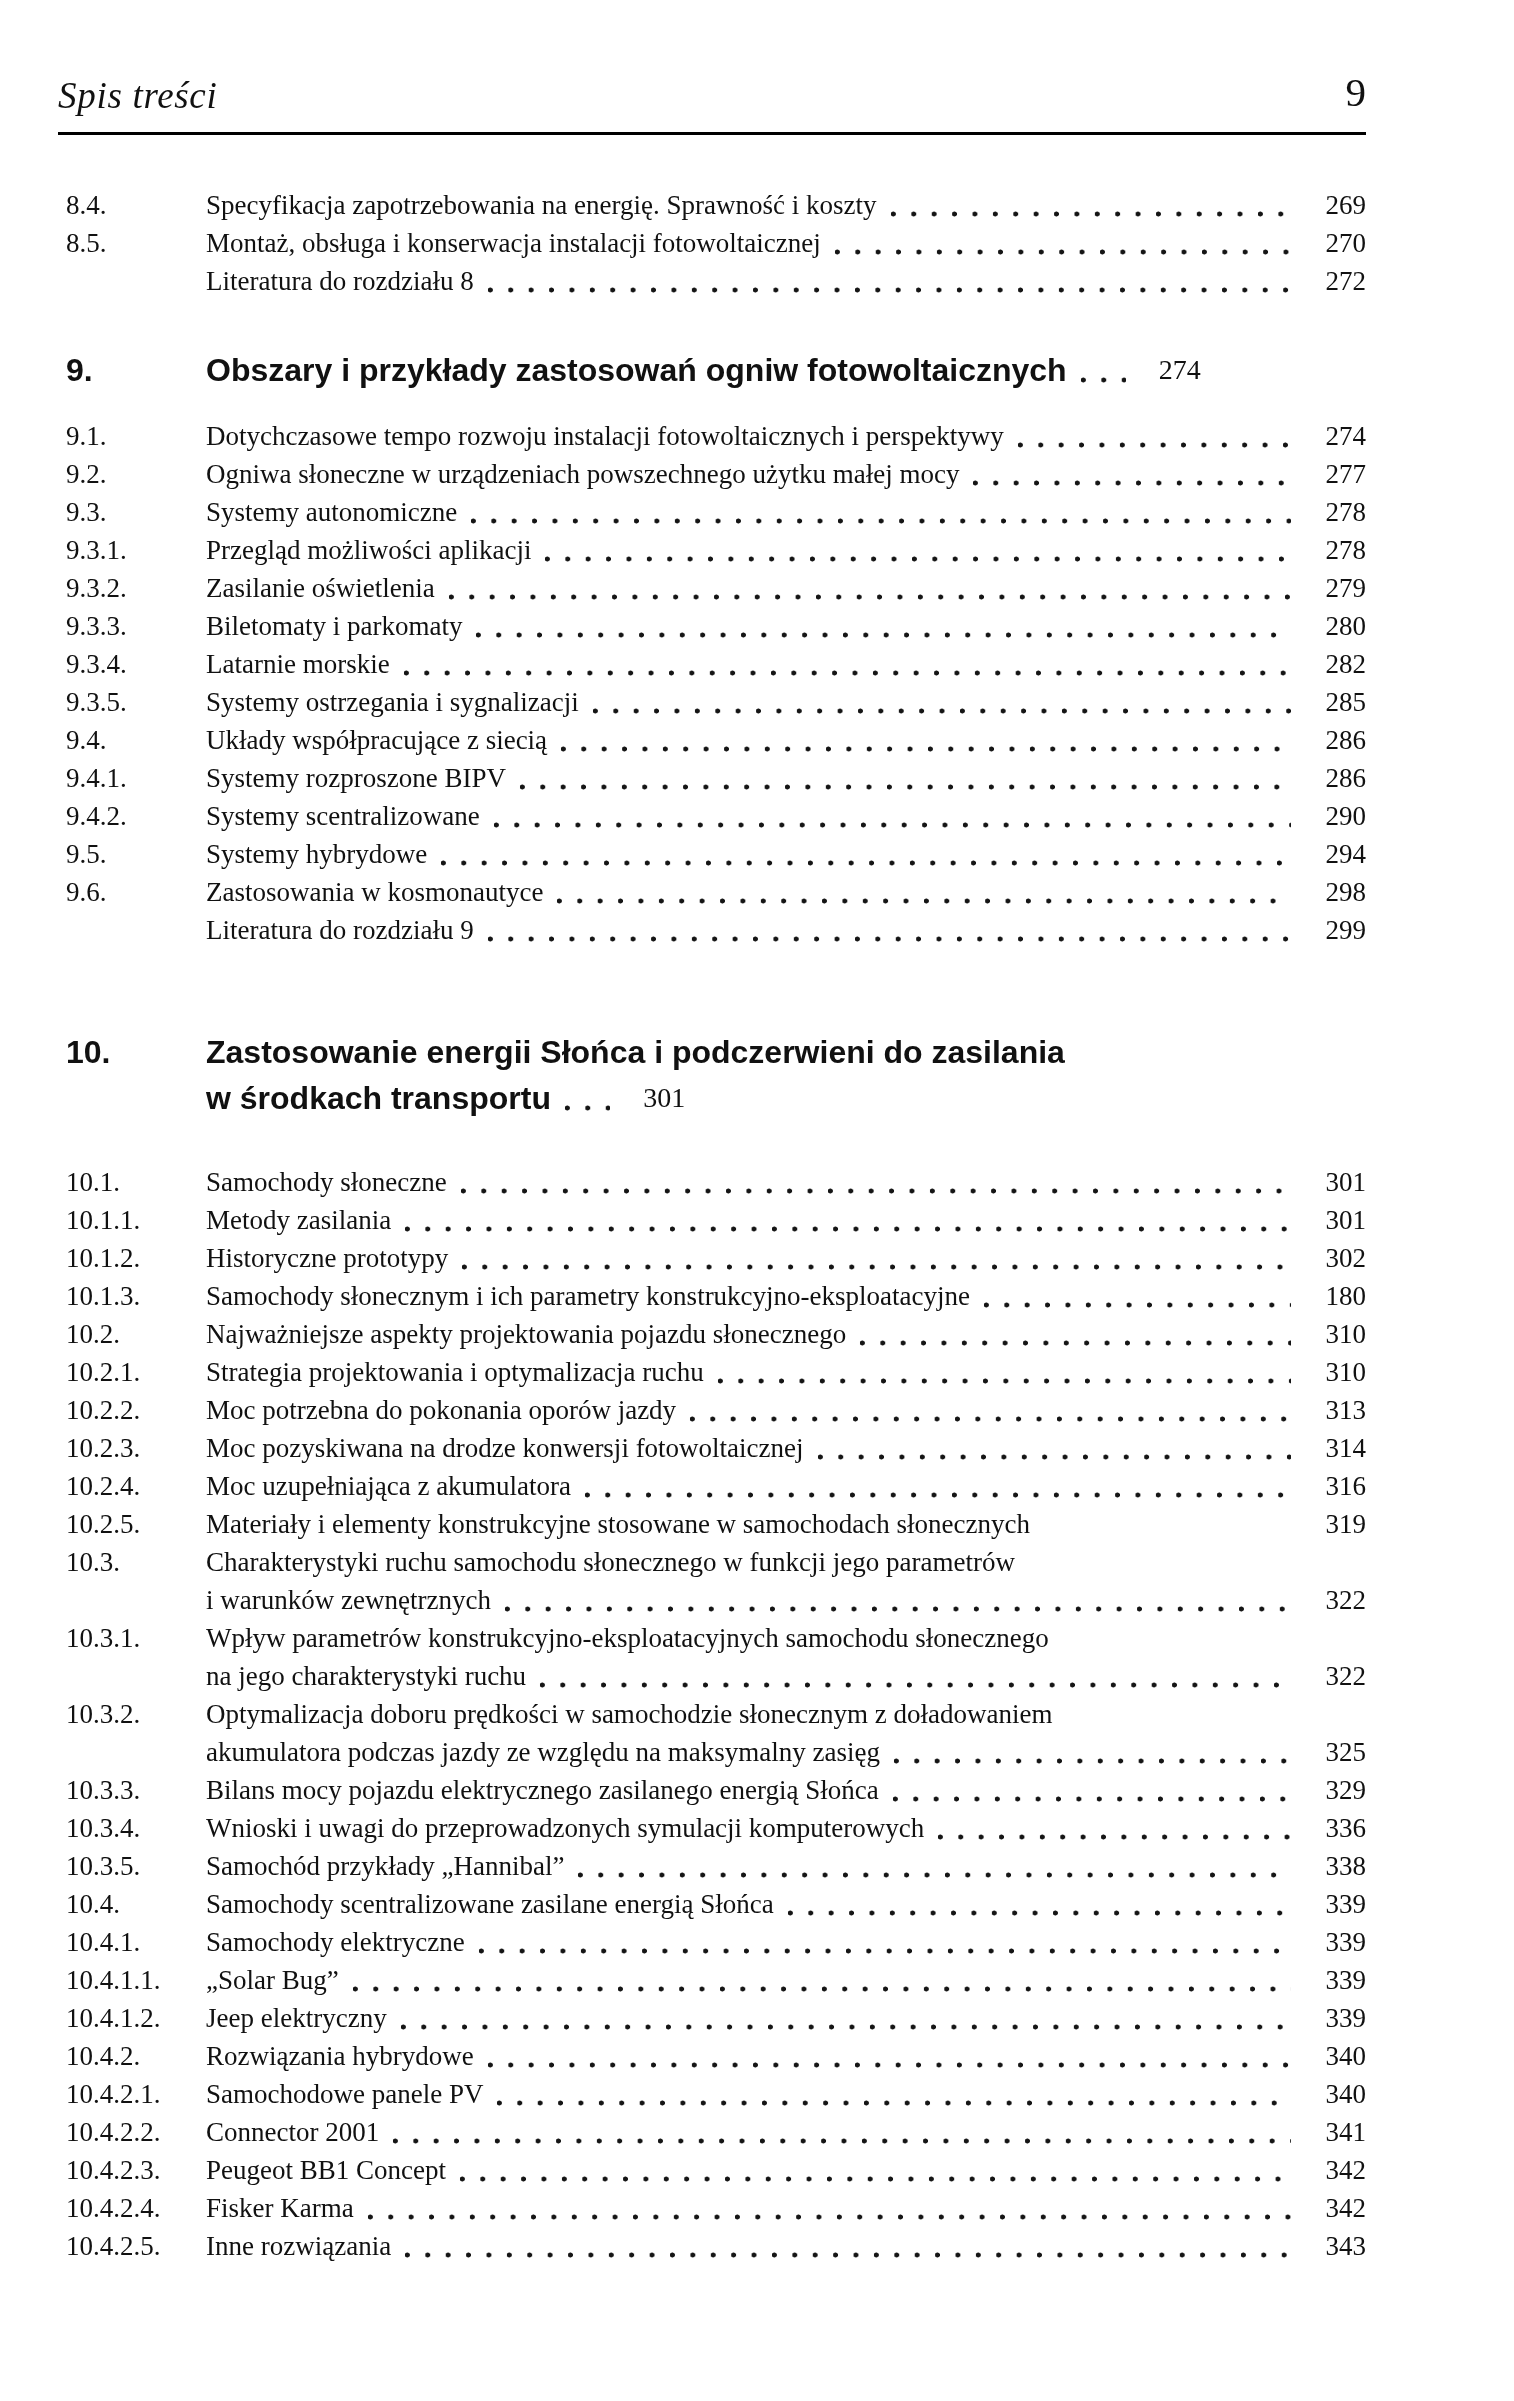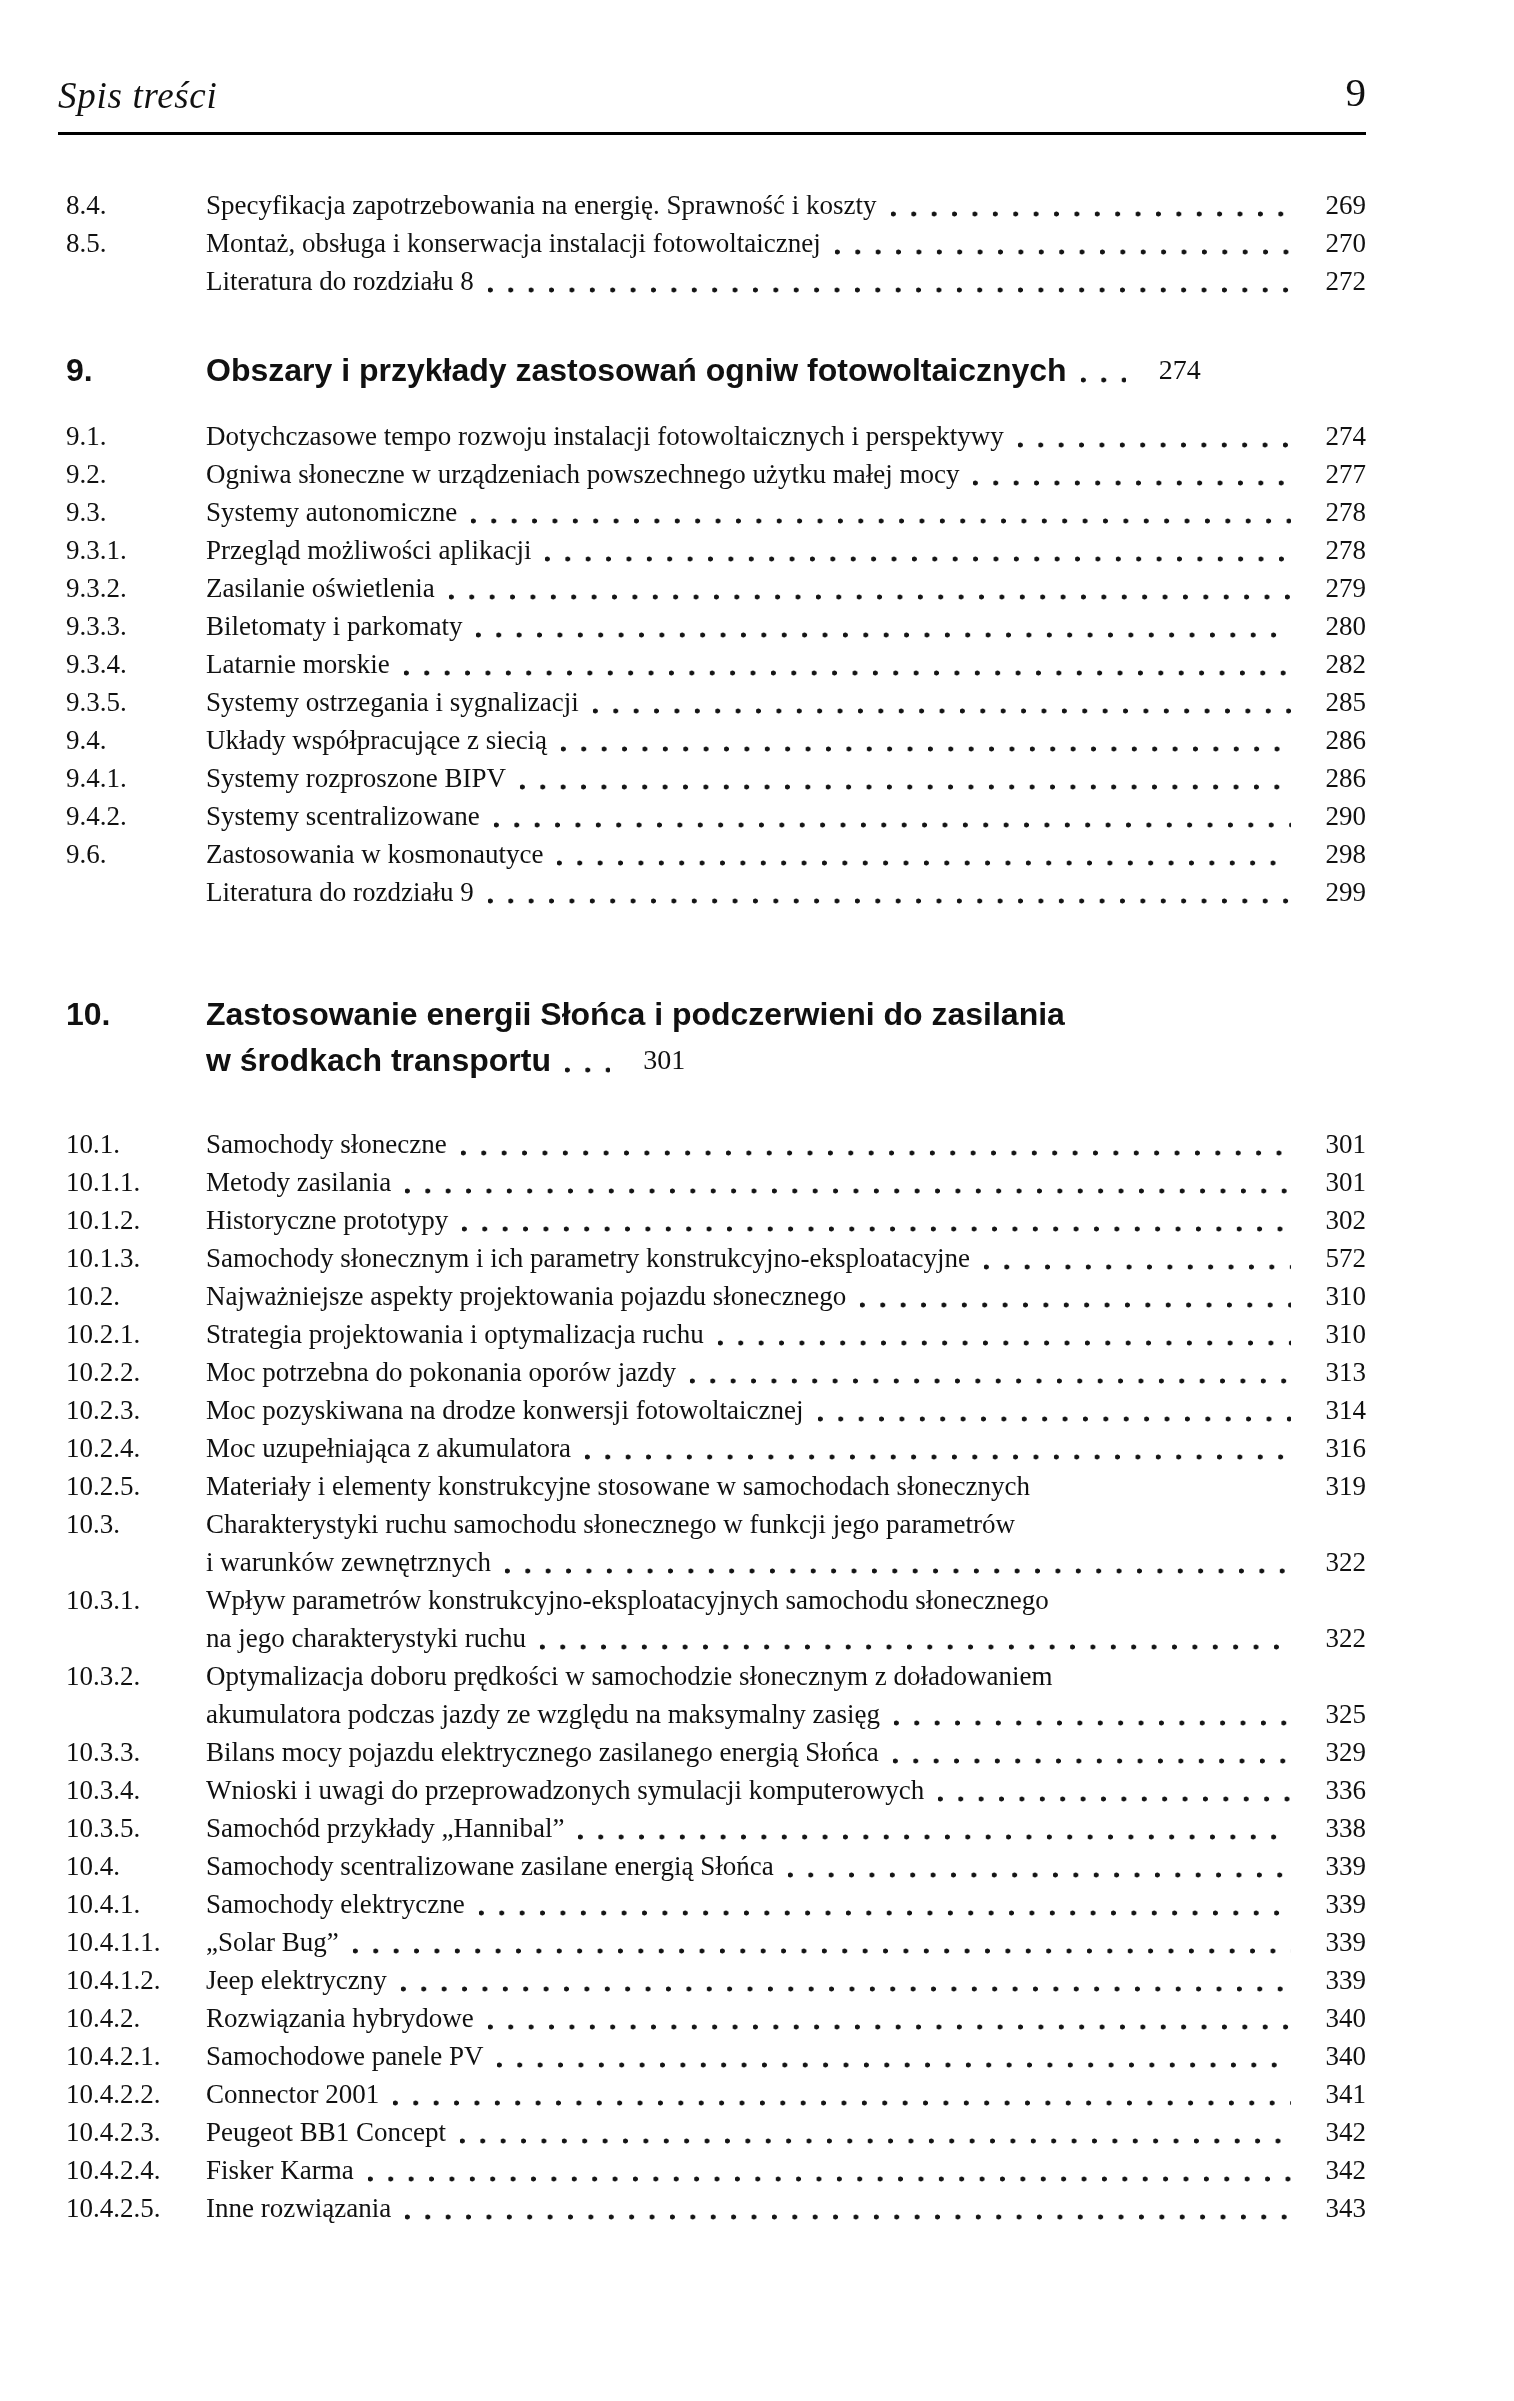--- a/index.html
+++ b/index.html
@@ -223,20 +223,31 @@
     <span class="body">
 
     <span class="line">
         <span class="title">Systemy scentralizowane</span>
         <span class="dots"></span>
         <span class="pg">290</span>
       </span>
         </span>
   </div>
       <div class="row">
+    <span class="num">9.5.</span>
+    <span class="body">
+
+    <span class="line">
+        <span class="title">Systemy hybrydowe</span>
+        <span class="dots"></span>
+        <span class="pg">294</span>
+      </span>
+        </span>
+  </div>
+      <div class="row">
     <span class="num">9.6.</span>
     <span class="body">
 
     <span class="line">
         <span class="title">Zastosowania w kosmonautyce</span>
         <span class="dots"></span>
         <span class="pg">298</span>
       </span>
         </span>
   </div>
@@ -299,21 +310,21 @@
       </span>
         </span>
   </div>
       <div class="row">
     <span class="num">10.1.3.</span>
     <span class="body">
 
     <span class="line">
         <span class="title">Samochody słonecznym i ich parametry konstrukcyjno-eksploatacyjne</span>
         <span class="dots"></span>
-        <span class="pg">572</span>
+        <span class="pg">180</span>
       </span>
         </span>
   </div>
       <div class="row">
     <span class="num">10.2.</span>
     <span class="body">
 
     <span class="line">
         <span class="title">Najważniejsze aspekty projektowania pojazdu słonecznego</span>
         <span class="dots"></span>

